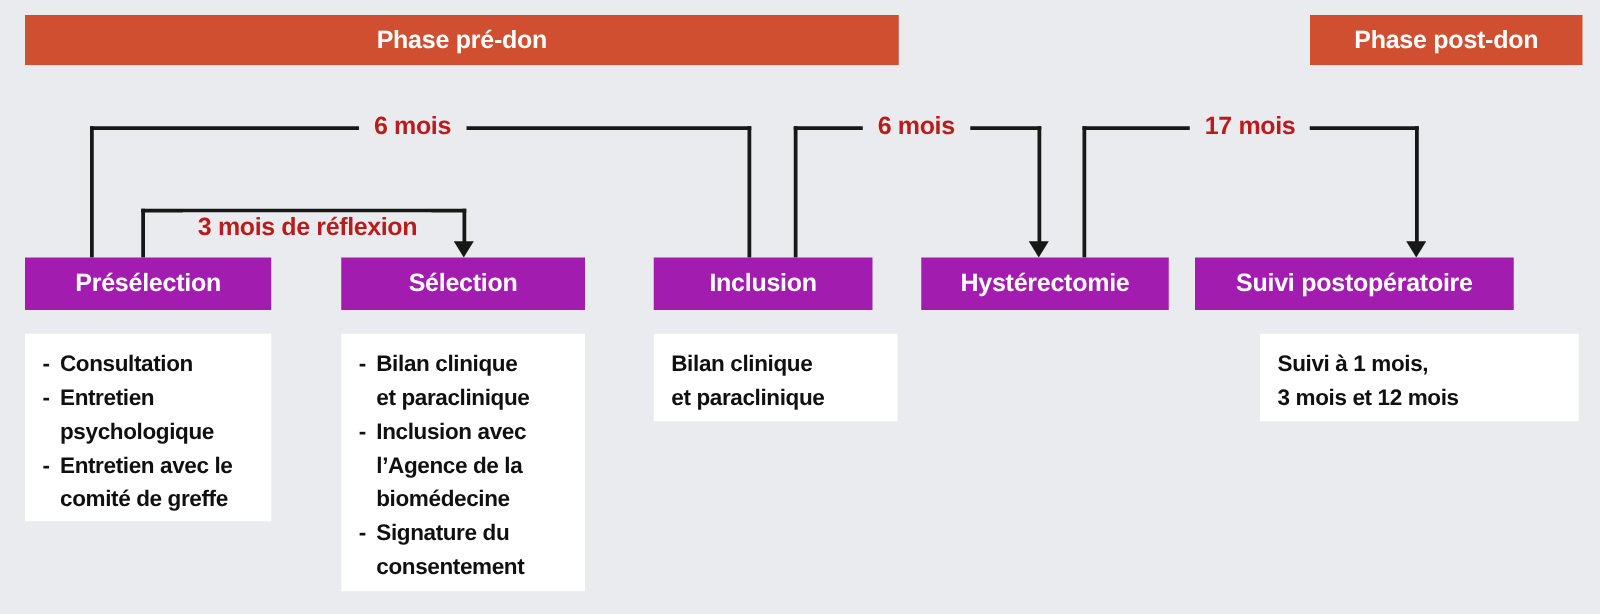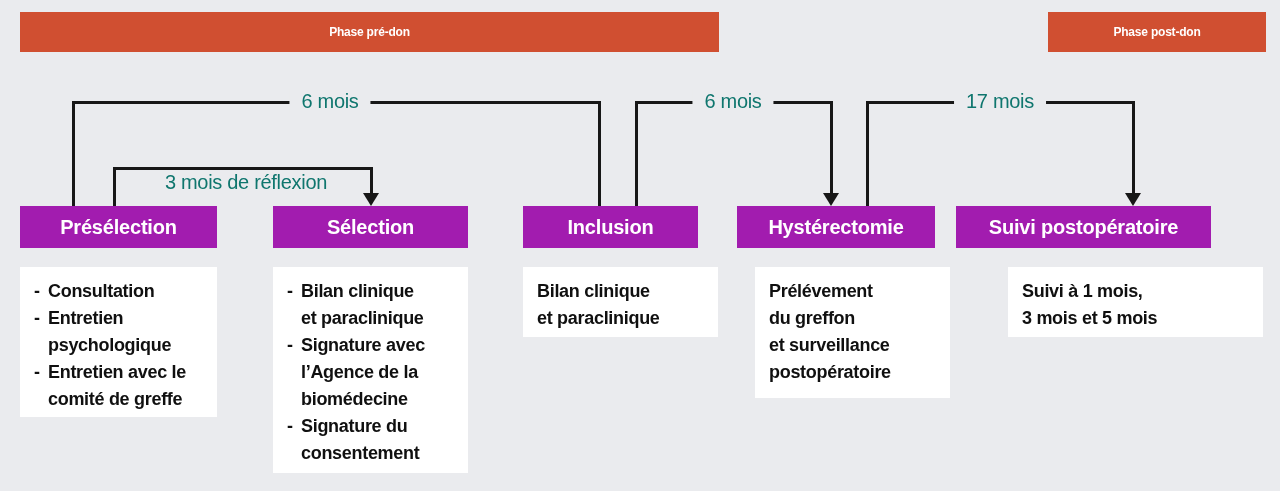--- a/index.html
+++ b/index.html
@@ -10,39 +10,39 @@
   .canvas{
     position:relative;
     width:1280px;height:491px;
     background:#eaebee;
     overflow:hidden;
   }
   
   .banner{
     position:absolute;top:12px;height:40px;
     background:#d04f31;color:#ffffff;
-    font-weight:bold;font-size:12px;letter-spacing:-0.2px;
+    font-weight:bold;font-size:20px;letter-spacing:-0.2px;
     display:flex;align-items:center;justify-content:center;
   }
   .banner.pre{left:20px;width:699px;}
   .banner.post{left:1008px;width:218px;margin-left:40px;}
   
   .h-line,.v-line{position:absolute;background:#171717;}
   .h-line{height:3px;}
   .v-line{width:3px;}
   .arrow-head{
     position:absolute;width:0;height:0;
     border-left:8px solid transparent;
     border-right:8px solid transparent;
     border-top:13px solid #171717;
   }
   .line-label{
     position:absolute;transform:translateX(-50%);
-    background:#eaebee;color:#0f766e;
-    font-weight:normal;font-size:20px;letter-spacing:-0.3px;
+    background:#eaebee;color:#b91c1c;
+    font-weight:bold;font-size:20px;letter-spacing:-0.3px;
     padding:0 12px;white-space:nowrap;z-index:2;line-height:24px;
   }
   
   .stage-head{
     position:absolute;top:206px;height:42px;
     background:#a21caf;color:#ffffff;
     font-weight:bold;font-size:20px;letter-spacing:-0.2px;
     display:flex;align-items:center;justify-content:center;
     z-index:1;
   }
@@ -114,44 +114,38 @@
 
   <div class="stage-head c2h">Sélection</div>
   <div class="stage-body c2b">
     <div class="li">
       <span class="dash">-</span>
       <span class="txt">Bilan clinique
 et paraclinique</span>
     </div>
     <div class="li">
       <span class="dash">-</span>
-      <span class="txt">Signature avec
+      <span class="txt">Inclusion avec
 l’Agence de la
 biomédecine</span>
     </div>
     <div class="li">
       <span class="dash">-</span>
       <span class="txt">Signature du
 consentement</span>
     </div>
   </div>
 
   <div class="stage-head c3h">Inclusion</div>
   <div class="stage-body c3b">
     <div class="plain">Bilan clinique
 et paraclinique</div>
   </div>
 
   <div class="stage-head c4h">Hystérectomie</div>
-  <div class="stage-body c4b">
-    <div class="plain">Prélévement
-du greffon
-et surveillance
-postopératoire</div>
-  </div>
 
   <div class="stage-head c5h">Suivi postopératoire</div>
   <div class="stage-body c5b">
     <div class="plain">Suivi à 1 mois,
-3 mois et 5 mois</div>
+3 mois et 12 mois</div>
   </div>
 
 </div>
 
 </body></html>

